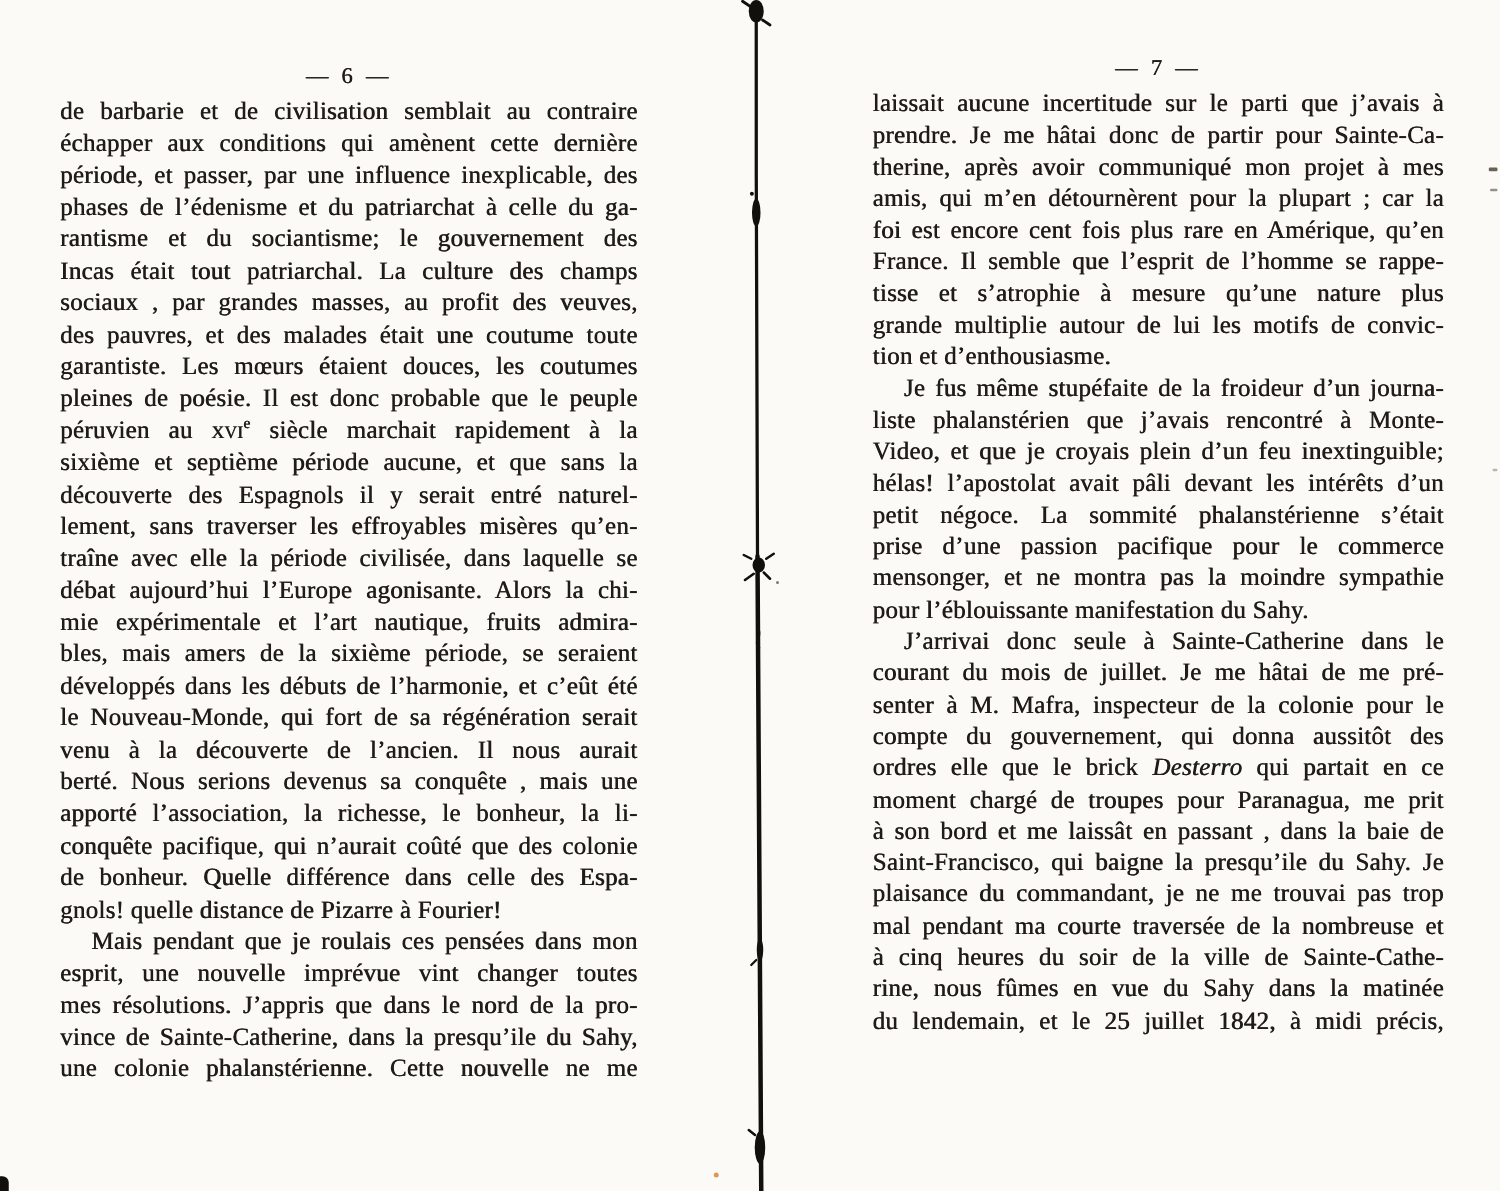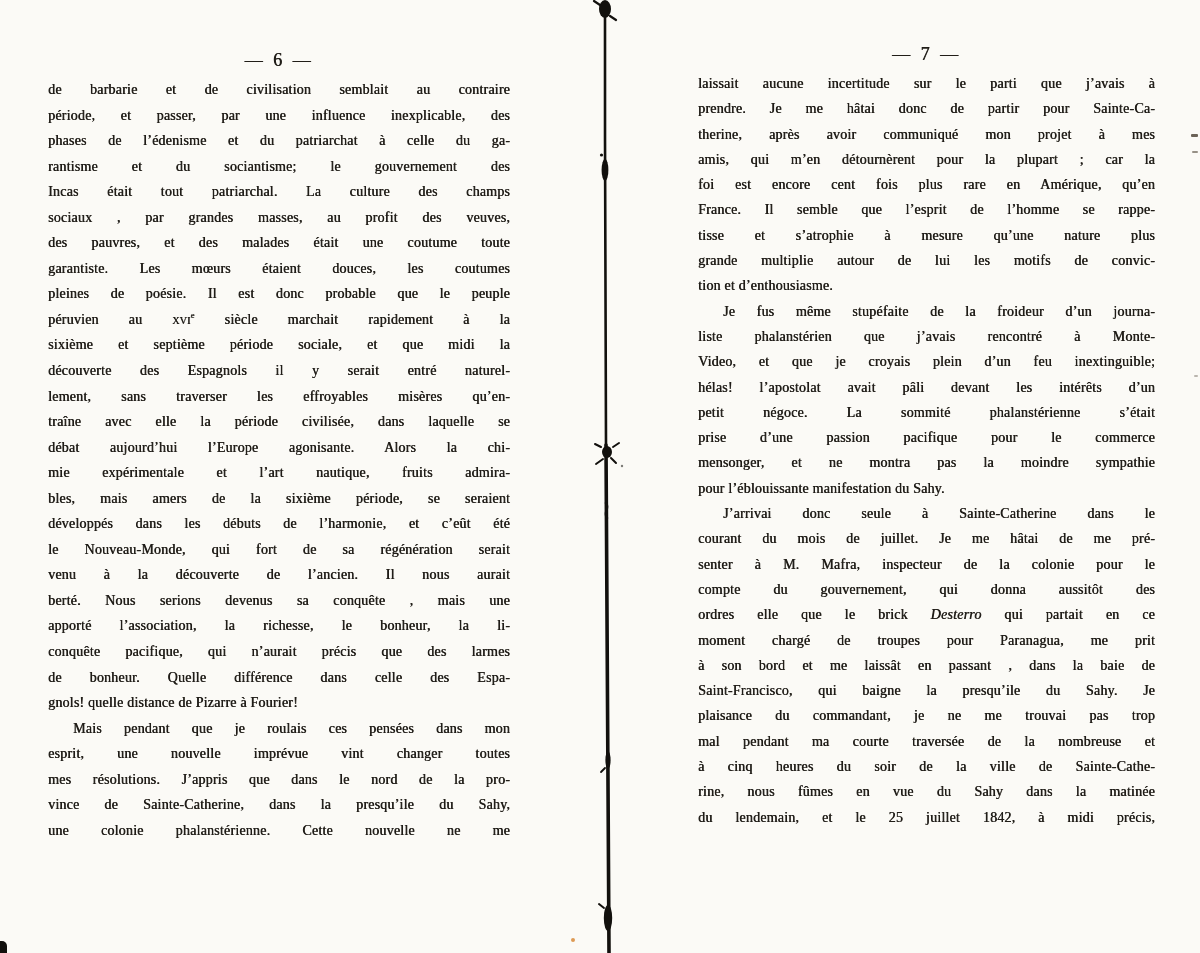--- a/index.html
+++ b/index.html
@@ -18,21 +18,21 @@
   }
   .page{position:absolute;}
   .page-left{left:48px;top:50px;width:462px;}
   .page-right{left:698px;top:44px;width:457px;}
   .pagehead{
     text-align:center;font-size:18px;line-height:20px;
     letter-spacing:3px;margin-bottom:7px;
     text-shadow:0.4px 0 0 currentColor;
   }
   .lines{
-    font-size:14px;line-height:25.55px;letter-spacing:0.2px;
+    font-size:20px;line-height:25.55px;letter-spacing:0.2px;
     text-shadow:0.45px 0 0 currentColor;
   }
   .page-right .lines{line-height:25.3px;}
   .line{text-align:justify;text-align-last:justify;white-space:normal;}
   .line.pend{text-align-last:left;}
   .line.indent{padding-left:25px;}
   .sc{font-variant:small-caps;}
   .sup{font-size:0.62em;vertical-align:super;line-height:0;}
   .it{font-style:italic;}
   .gutter-svg{position:absolute;left:580px;top:0;}
@@ -43,42 +43,43 @@
   .edge-tick-2{left:1192px;top:151px;width:6px;height:2px;background:var(--artifact-gray);opacity:.7;border-radius:1px;}
   .edge-tick-3{left:1194px;top:375px;width:4px;height:2px;background:var(--artifact-gray);opacity:.45;border-radius:1px;}
 </style>
 </head>
 <body>
 
 <section class="page page-left">
   <div class="pagehead">— 6 —</div>
   <div class="lines">
       <div class="line"><span>de barbarie et de civilisation semblait au contraire</span></div>
+      <div class="line"><span>échapper aux conditions qui amènent cette dernière</span></div>
       <div class="line"><span>période, et passer, par une influence inexplicable, des</span></div>
       <div class="line"><span>phases de l’édenisme et du patriarchat à celle du ga-</span></div>
       <div class="line"><span>rantisme et du sociantisme; le gouvernement des</span></div>
       <div class="line"><span>Incas était tout patriarchal. La culture des champs</span></div>
       <div class="line"><span>sociaux , par grandes masses, au profit des veuves,</span></div>
       <div class="line"><span>des pauvres, et des malades était une coutume toute</span></div>
       <div class="line"><span>garantiste. Les mœurs étaient douces, les coutumes</span></div>
       <div class="line"><span>pleines de poésie. Il est donc probable que le peuple</span></div>
       <div class="line"><span>péruvien au </span><span class="sc">xvi</span><span class="sup">e</span><span> siècle marchait rapidement à la</span></div>
-      <div class="line"><span>sixième et septième période sociale, et que midi la</span></div>
+      <div class="line"><span>sixième et septième période aucune, et que sans la</span></div>
       <div class="line"><span>découverte des Espagnols il y serait entré naturel-</span></div>
       <div class="line"><span>lement, sans traverser les effroyables misères qu’en-</span></div>
       <div class="line"><span>traîne avec elle la période civilisée, dans laquelle se</span></div>
       <div class="line"><span>débat aujourd’hui l’Europe agonisante. Alors la chi-</span></div>
       <div class="line"><span>mie expérimentale et l’art nautique, fruits admira-</span></div>
       <div class="line"><span>bles, mais amers de la sixième période, se seraient</span></div>
       <div class="line"><span>développés dans les débuts de l’harmonie, et c’eût été</span></div>
       <div class="line"><span>le Nouveau-Monde, qui fort de sa régénération serait</span></div>
       <div class="line"><span>venu à la découverte de l’ancien. Il nous aurait</span></div>
       <div class="line"><span>berté. Nous serions devenus sa conquête , mais une</span></div>
       <div class="line"><span>apporté l’association, la richesse, le bonheur, la li-</span></div>
-      <div class="line"><span>conquête pacifique, qui n’aurait précis que des larmes</span></div>
+      <div class="line"><span>conquête pacifique, qui n’aurait coûté que des colonie</span></div>
       <div class="line"><span>de bonheur. Quelle différence dans celle des Espa-</span></div>
       <div class="line pend"><span>gnols! quelle distance de Pizarre à Fourier!</span></div>
       <div class="line indent"><span>Mais pendant que je roulais ces pensées dans mon</span></div>
       <div class="line"><span>esprit, une nouvelle imprévue vint changer toutes</span></div>
       <div class="line"><span>mes résolutions. J’appris que dans le nord de la pro-</span></div>
       <div class="line"><span>vince de Sainte-Catherine, dans la presqu’ile du Sahy,</span></div>
       <div class="line"><span>une colonie phalanstérienne. Cette nouvelle ne me</span></div>
     </div>
 </section>
 

